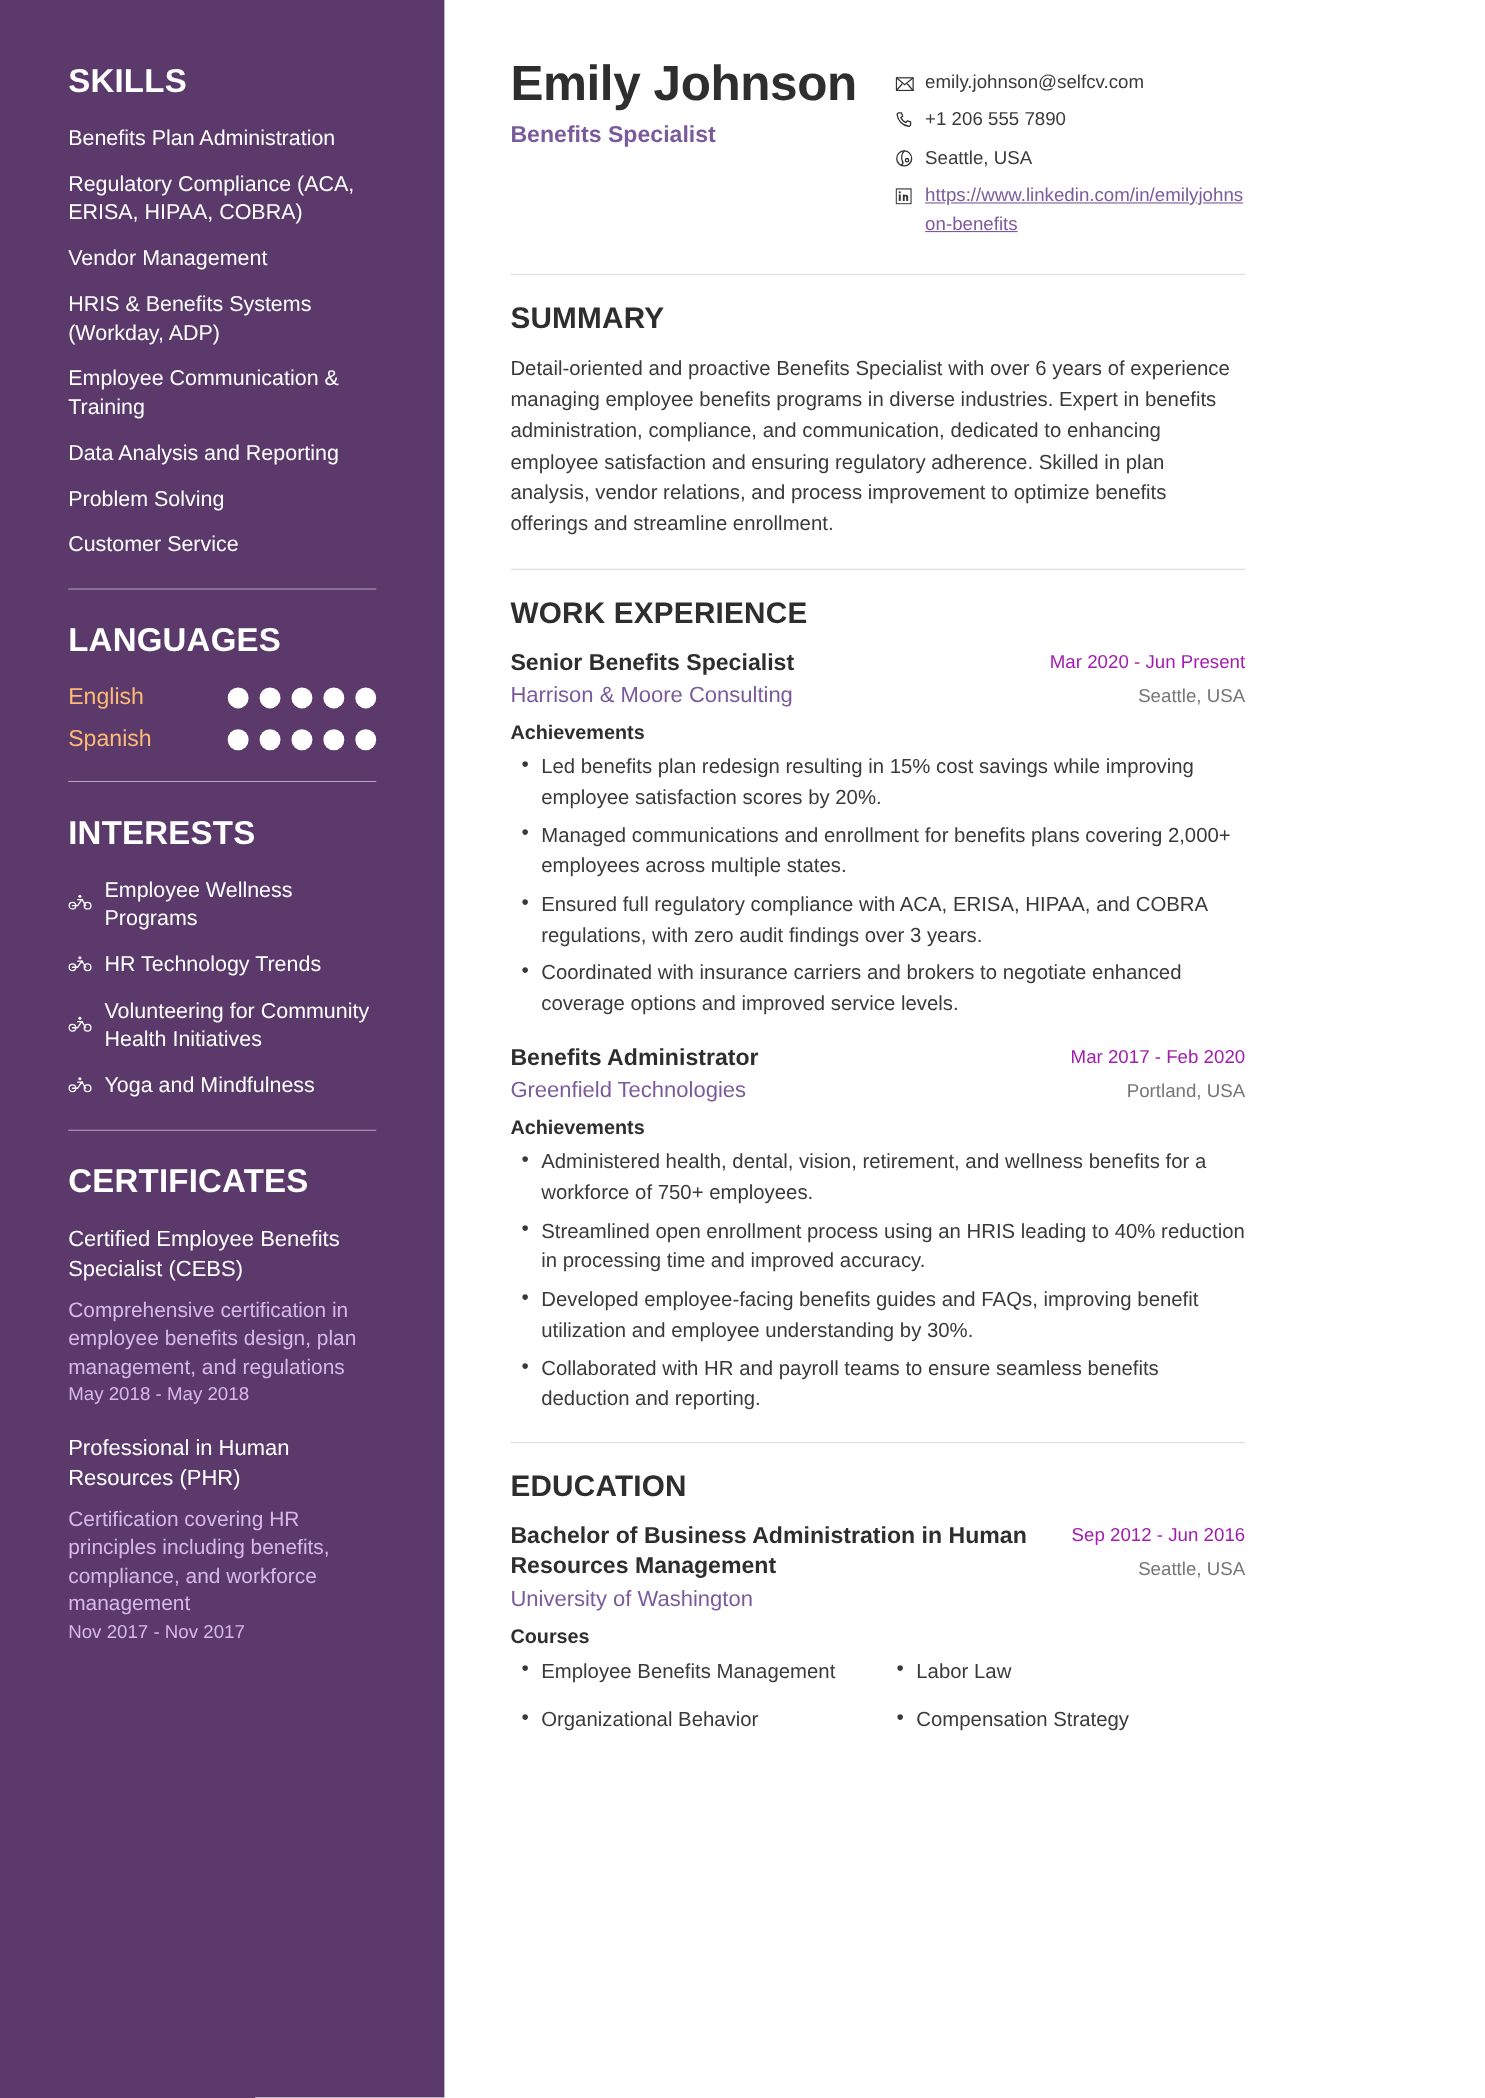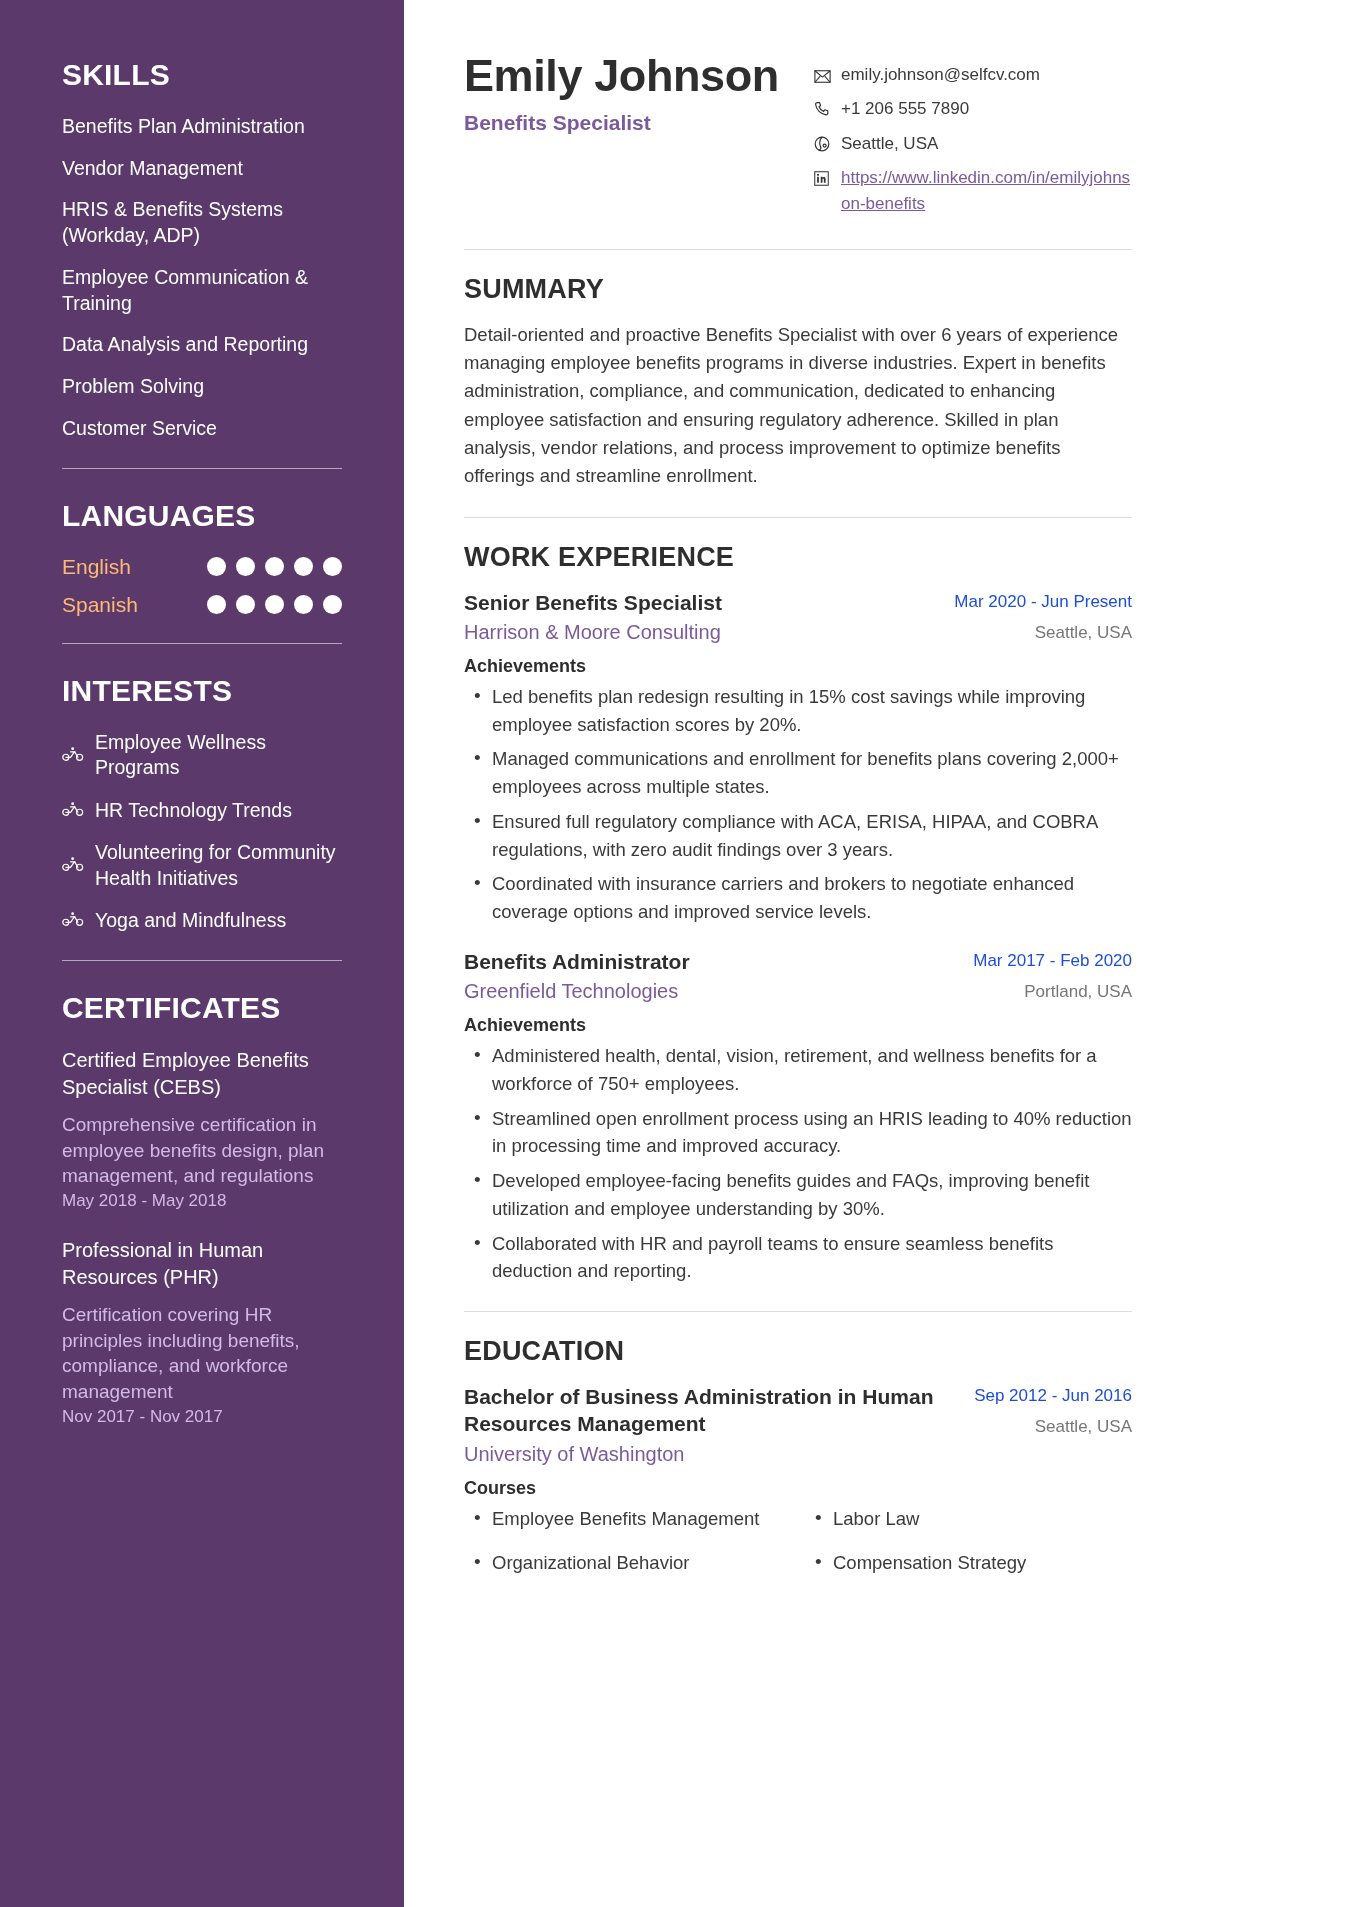--- a/index.html
+++ b/index.html
@@ -170,21 +170,21 @@
     color: #2e2e2e;
     line-height: 1.3;
   }
   .entry-org {
     font-size: 20px;
     color: #7b5a9b;
     margin-top: 5px;
   }
   .entry-date {
     font-size: 17px;
-    color: #1d4ed8;
+    color: #a21caf;
     white-space: nowrap;
   }
   .entry-loc {
     font-size: 17px;
     color: #767676;
     margin-top: 11px;
     white-space: nowrap;
   }
   .ach-label {
     font-size: 18px;
@@ -222,20 +222,21 @@
 <body>
 
 <div class="page">
 
   <aside class="sidebar">
 
     <section>
       <h2 class="side-heading">SKILLS</h2>
       <div>
         <div class="skill-item">Benefits Plan Administration</div>
+        <div class="skill-item">Regulatory Compliance (ACA, ERISA, HIPAA, COBRA)</div>
         <div class="skill-item">Vendor Management</div>
         <div class="skill-item">HRIS &amp; Benefits Systems (Workday, ADP)</div>
         <div class="skill-item">Employee Communication &amp; Training</div>
         <div class="skill-item">Data Analysis and Reporting</div>
         <div class="skill-item">Problem Solving</div>
         <div class="skill-item">Customer Service</div>
       </div>
     </section>
 
     <hr class="side-divider">

